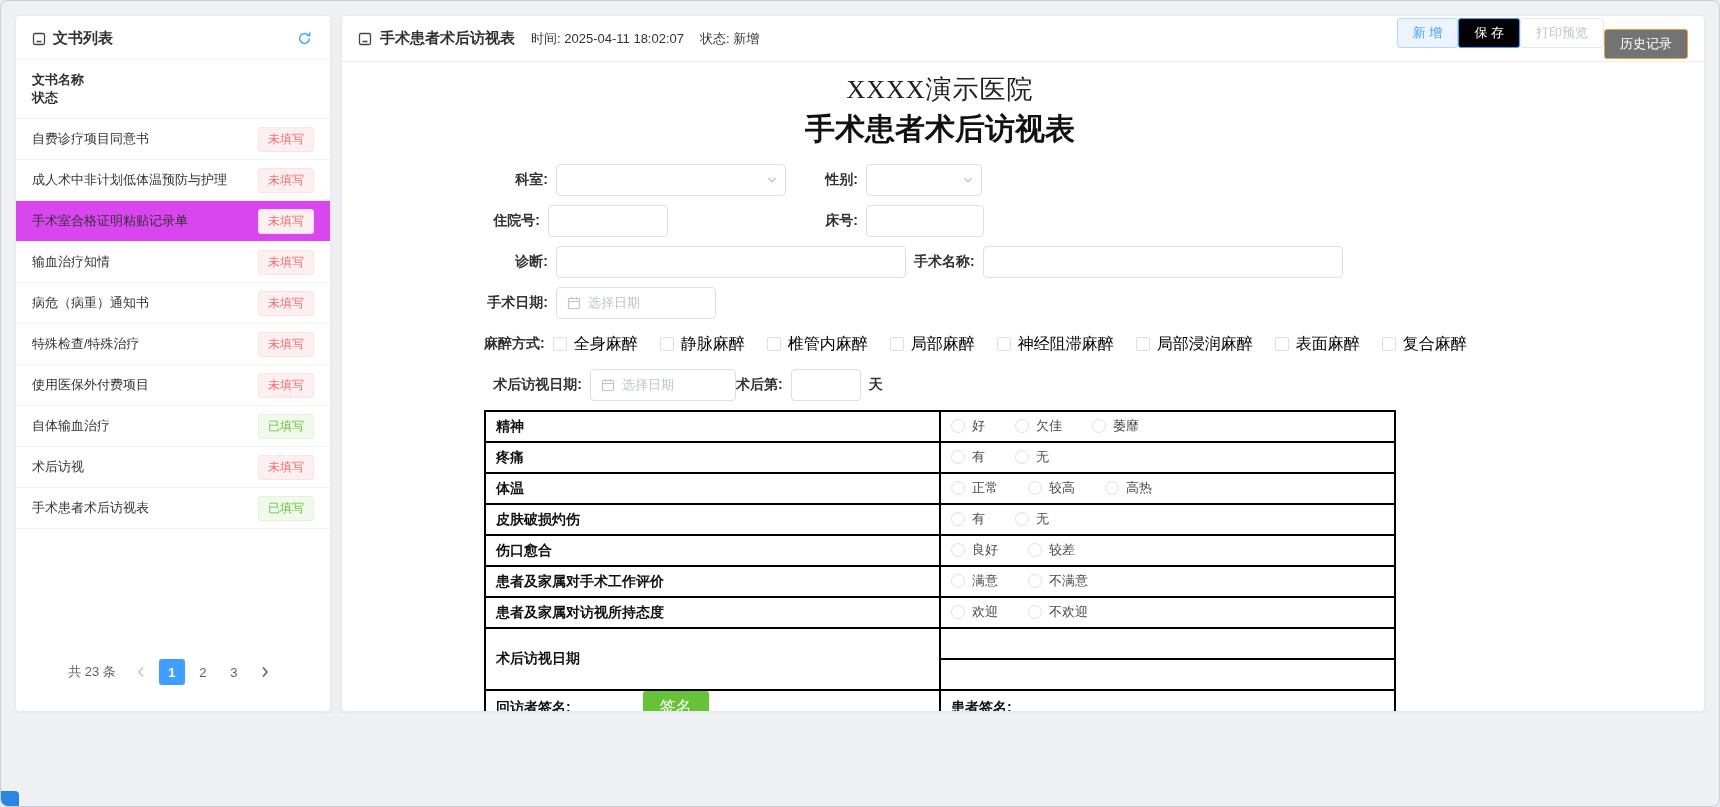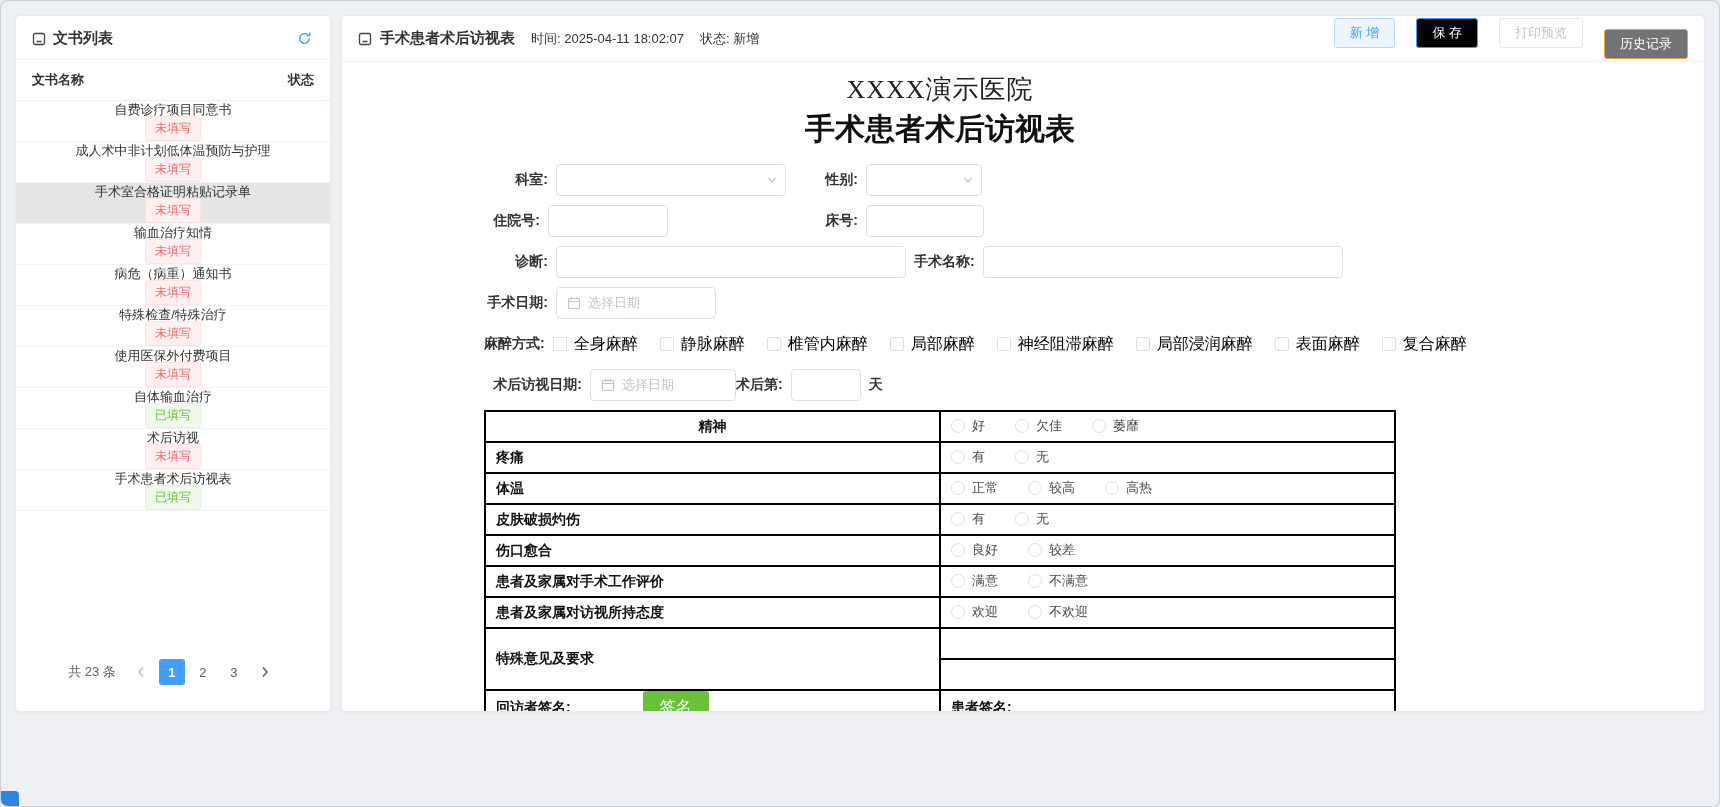--- a/index.html
+++ b/index.html
@@ -22,39 +22,39 @@
     border: 1px solid #e7e9ee;
     border-radius: 4px;
     box-shadow: 0 1px 3px rgba(0,0,0,0.04);
   }
 
   
   .sidebar { width: 316px; height: 697px; display: flex; flex-direction: column; overflow: hidden; }
   .sidebar-header { display: flex; align-items: center; gap: 7px; padding: 13px 16px 11px; border-bottom: 1px solid #f2f3f5; }
   .sidebar-title { font-size: 15px; font-weight: bold; color: #303133; flex: 1; }
   .refresh-btn { background: none; border: none; cursor: pointer; display: flex; align-items: center; padding: 2px; }
-  .doc-cols { display: flex; justify-content: space-between; padding: 11px 16px; font-size: 13px; font-weight: bold; color: #303133; border-bottom: 1px solid #ebeef5; }
+  .doc-cols { display: flex; justify-content: flex-start; padding: 11px 16px; font-size: 13px; font-weight: bold; color: #303133; border-bottom: 1px solid #ebeef5; flex-direction: column; }
   .doc-list { overflow: hidden; }
-  .doc-row { display: flex; justify-content: space-between; align-items: center; height: 41px; padding: 0 16px; font-size: 13px; color: #333; border-bottom: 1px solid #f3f4f6; cursor: pointer; flex-direction: column; }
-  .doc-row.highlighted { background: #e5e5e5; }
+  .doc-row { display: flex; justify-content: space-between; align-items: center; height: 41px; padding: 0 16px; font-size: 13px; color: #333; border-bottom: 1px solid #f3f4f6; cursor: pointer; }
+  .doc-row.highlighted { background: #d946ef; }
   .doc-name { white-space: nowrap; overflow: hidden; text-overflow: ellipsis; max-width: 232px; }
   .badge { font-size: 12px; padding: 3px 9px; border-radius: 3px; white-space: nowrap; }
   .badge-red { color: #f56c6c; background: #fef0f0; border: 1px solid #fde2e2; }
   .badge-green { color: #67c23a; background: #f0f9eb; border: 1px solid #e1f3d8; }
   .pagination { margin-top: auto; display: flex; align-items: center; justify-content: center; gap: 5px; padding: 16px 0 26px; font-size: 13px; color: #606266; }
   .page-total { margin-right: 7px; }
   .page-nav, .page-btn { min-width: 26px; height: 26px; border: none; background: transparent; border-radius: 3px; cursor: pointer; display: inline-flex; align-items: center; justify-content: center; font-size: 13px; color: #606266; font-family: inherit; }
   .page-btn.active { background: #409eff; color: #fff; font-weight: bold; }
 
   
   .main { flex: 1; height: 697px; display: flex; flex-direction: column; overflow: hidden; }
   .main-header { display: flex; align-items: center; gap: 8px; height: 46px; padding: 0 16px; border-bottom: 1px solid #eceef1; flex-shrink: 0; }
   .main-title { font-size: 15px; font-weight: bold; color: #303133; }
   .meta { font-size: 13px; color: #333; margin-left: 8px; white-space: nowrap; }
-  .header-buttons { margin-left: auto; display: flex; gap: 21px; padding-left: 20px; }
+  .header-buttons { margin-left: auto; display: flex; gap: 0; padding-left: 20px; }
   .btn { height: 30px; padding: 0 15px; border-radius: 3px; font-size: 13px; border: 1px solid transparent; cursor: pointer; font-family: inherit; white-space: nowrap; }
   .btn-plain-blue { background: #ecf5ff; border-color: #b3d8ff; color: #409eff; }
   .btn-blue { background: #000000; border-color: #409eff; color: #fff; }
   .btn-disabled { background: #fff; border-color: #e4e7ed; color: #c0c4cc; cursor: not-allowed; }
   .btn-orange { background: #737373; border-color: #e6a23c; color: #fff; margin-top: 11px; }
 
   .content { flex: 1; overflow: hidden; padding-top: 10px; }
   .form-wrap { width: 912px; margin-left: 142px; }
   .hospital { text-align: center; font-family: "Liberation Serif", "DejaVu Serif", serif; font-size: 26px; color: #222; letter-spacing: 1px; }
   .form-title { text-align: center; font-family: "Liberation Serif", "DejaVu Serif", serif; font-size: 30px; font-weight: bold; color: #111; margin: 2px 0 14px; }
@@ -321,21 +321,21 @@
               <span>选择日期</span>
             </div>
             <span class="lbl" style="">术后第:</span>
             <input class="input" style="width: 70px;">
             <span class="lbl" style="margin-left:8px;text-align:left;">天</span>
           </div>
 
           <table class="visit-table">
             <tbody>
                 <tr>
-                  <td class="label-cell" style="width: 50%; text-align: center;">精神</td>
+                  <td class="label-cell" style="width: 50%;">精神</td>
                   <td class="options-cell"><label class="radio">
                       <span class="radio-dot"></span>
                       <span class="radio-label">好</span>
                     </label><label class="radio">
                       <span class="radio-dot"></span>
                       <span class="radio-label">欠佳</span>
                     </label><label class="radio">
                       <span class="radio-dot"></span>
                       <span class="radio-label">萎靡</span>
                     </label></td>
@@ -399,21 +399,21 @@
                       <span class="radio-dot"></span>
                       <span class="radio-label">欢迎</span>
                     </label><label class="radio">
                       <span class="radio-dot"></span>
                       <span class="radio-label">不欢迎</span>
                     </label></td>
                 </tr>
               </tbody>
             <tbody>
               <tr>
-                <td class="label-cell special-cell" rowspan="2" style="width:50%;">特殊意见及要求</td>
+                <td class="label-cell special-cell" rowspan="2" style="width:50%;">术后访视日期</td>
                 <td class="empty-cell"></td>
               </tr>
               <tr>
                 <td class="empty-cell"></td>
               </tr>
               <tr class="sign-row">
                 <td class="label-cell">
                   <div class="sign-wrap">
                     <span>回访者签名:</span>
                     <button class="btn-sign">签名</button>

